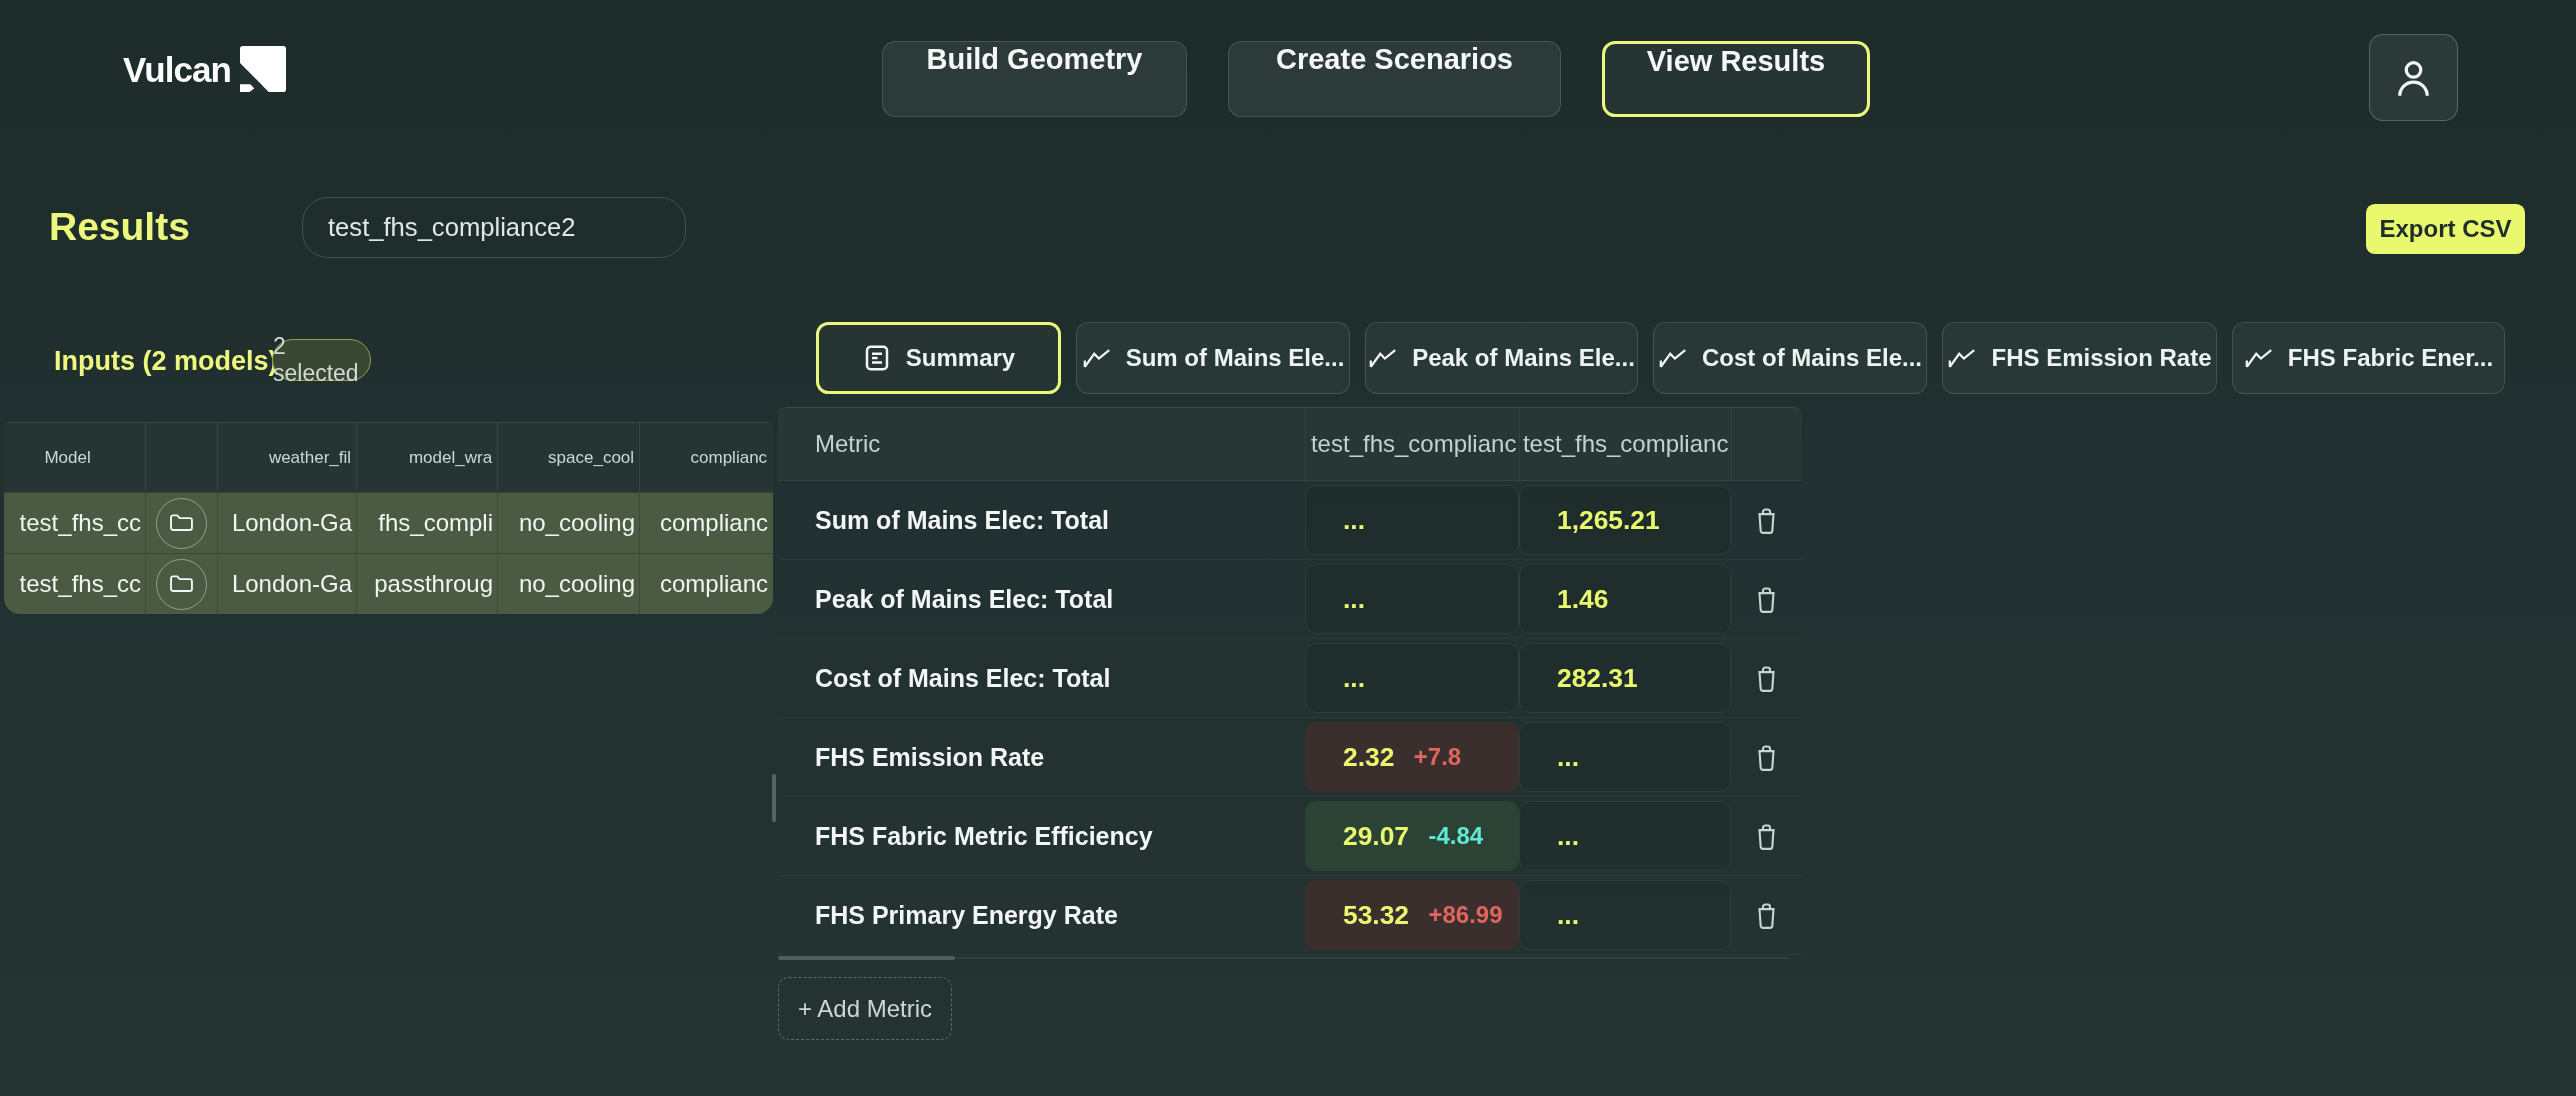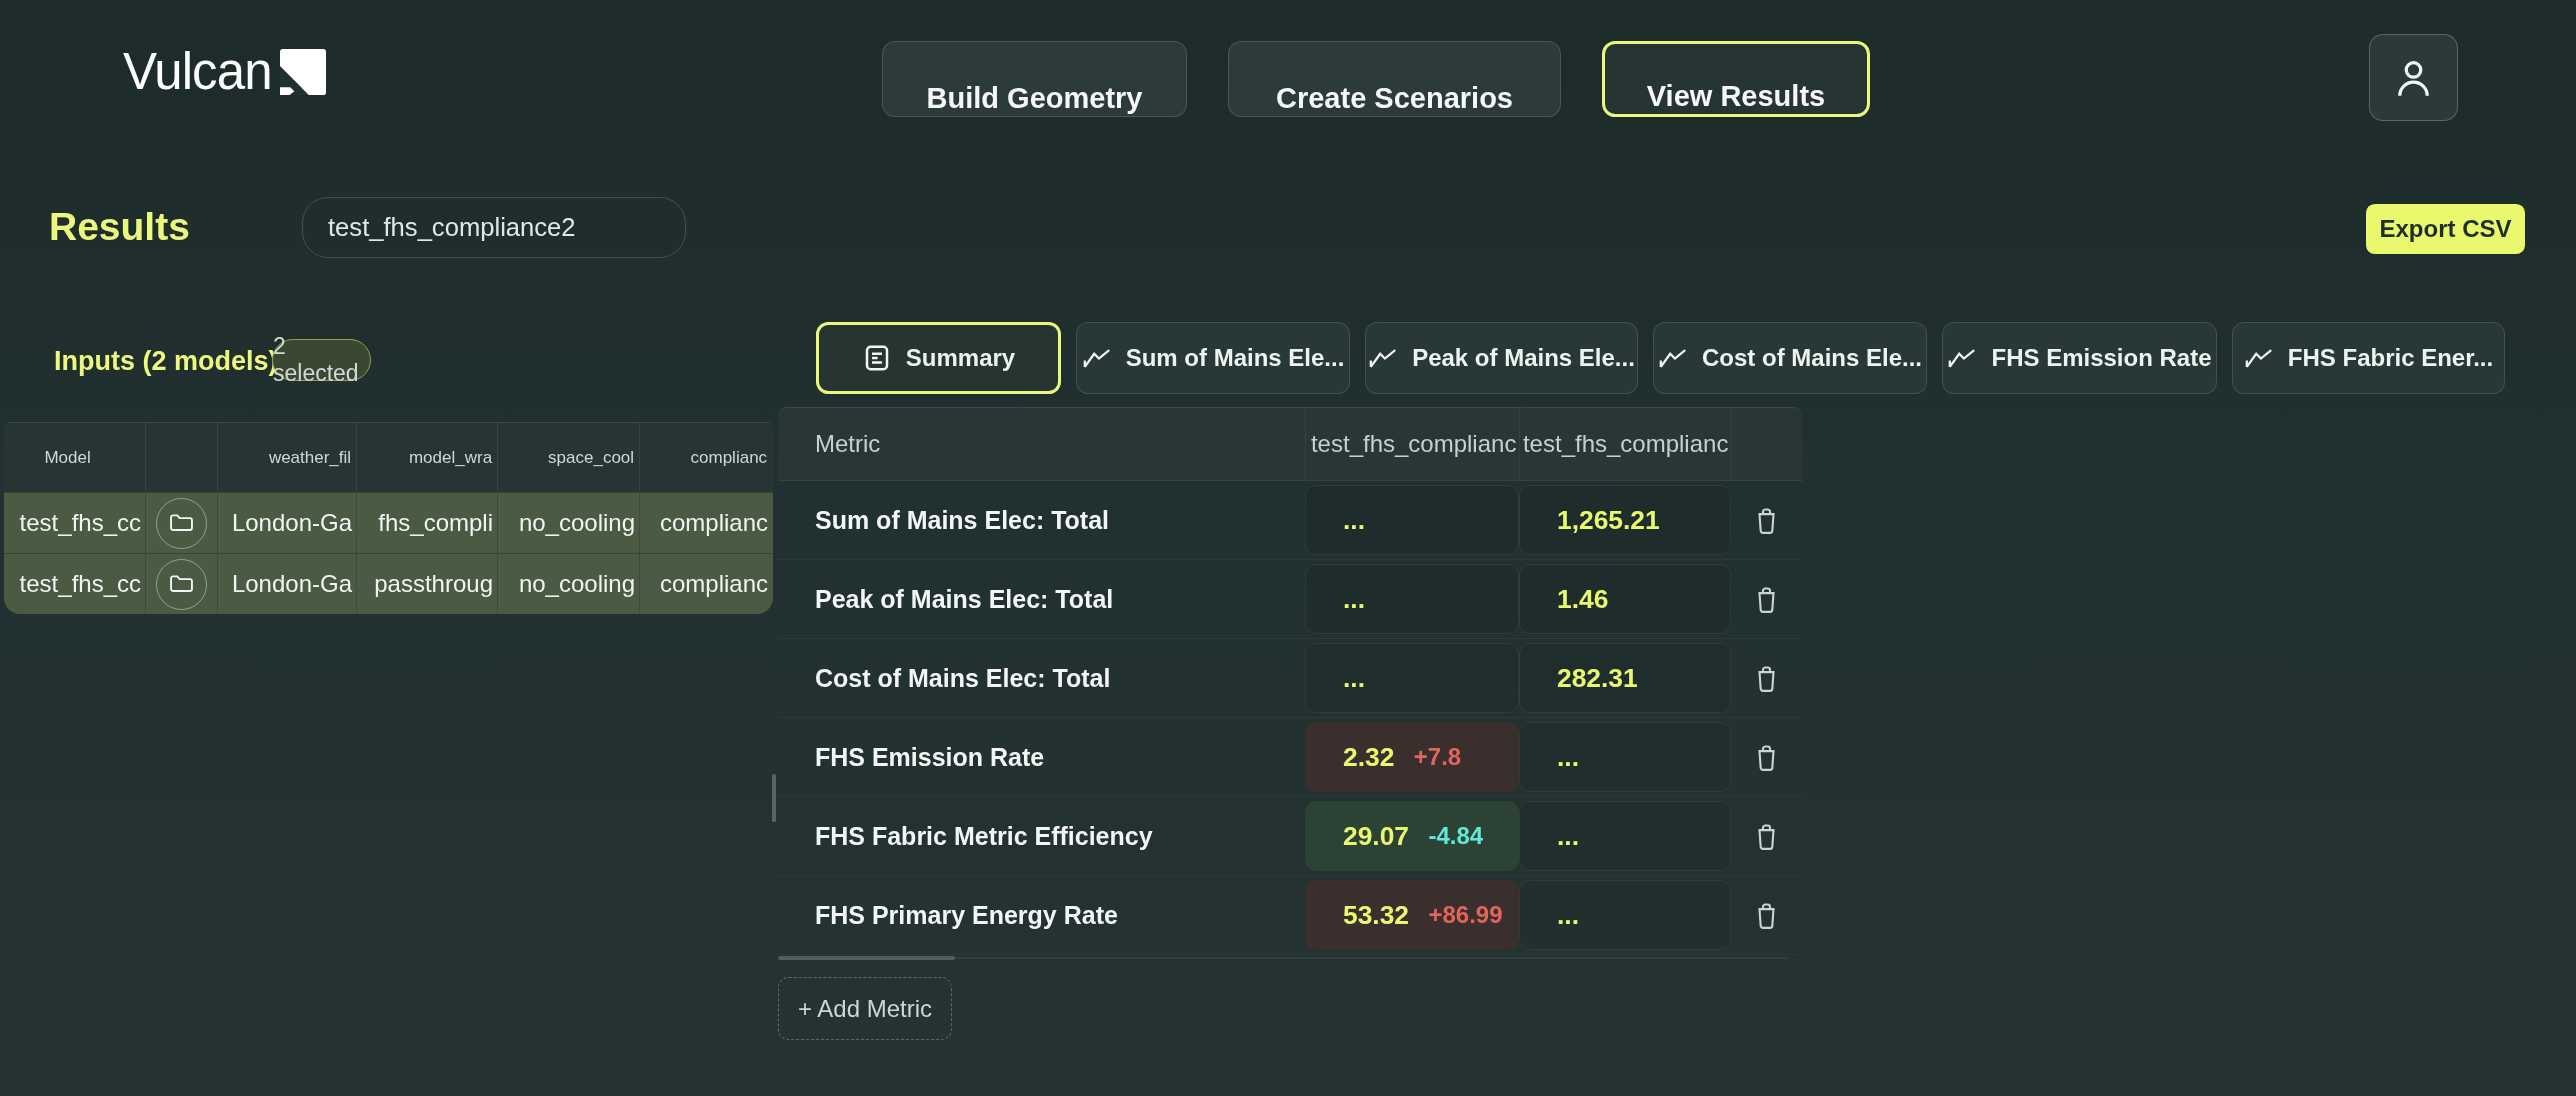--- a/index.html
+++ b/index.html
@@ -3,26 +3,26 @@
 <meta charset="utf-8">
 <style>
   html,body{margin:0;padding:0;background:#16201f;}
   .page{
     position:relative;width:2576px;height:1097px;overflow:hidden;
     background:linear-gradient(180deg,#1d2b2a 0%,#213030 45%,#253432 100%);
     font-family:"Liberation Sans",sans-serif;color:#eef3f2;
   }
   
   .logo{position:absolute;left:123px;top:46px;display:flex;align-items:center;gap:8.8px;}
-  .logo-text{font-size:51px;font-weight:400;letter-spacing:-0.9px;color:#fbfdfc;line-height:1;}
+  .logo-text{font-size:35px;font-weight:700;letter-spacing:-0.9px;color:#fbfdfc;line-height:1;}
   .nav{position:absolute;left:882px;top:41px;display:flex;gap:41px;}
   .nav-btn{
     height:76px;border-radius:13.2px;border:1.8px solid rgba(255,255,255,0.14);
     background:#2c3b39;color:#f5f8f7;font-size:29px;font-weight:700;
-    display:flex;align-items:flex-end;justify-content:center;box-sizing:border-box;cursor:pointer;
+    display:flex;align-items:flex-start;justify-content:center;box-sizing:border-box;cursor:pointer;
     font-family:"Liberation Sans",sans-serif;
   }
   .nav-btn.b1{width:305px;} .nav-btn.b2{width:333px;} .nav-btn.b3{width:268px;}
   .nav-btn.active{border:3.5px solid #e9f87a;background:#263533;}
   .user-btn{
     position:absolute;left:2369px;top:34px;width:89px;height:87px;border-radius:14px;
     border:1.8px solid rgba(255,255,255,0.22);background:#2b3a38;display:flex;align-items:center;justify-content:center;cursor:pointer;box-sizing:border-box;
   }
   
   .results-title{position:absolute;left:49px;top:205px;font-size:39px;font-weight:700;color:#ecf87c;}

